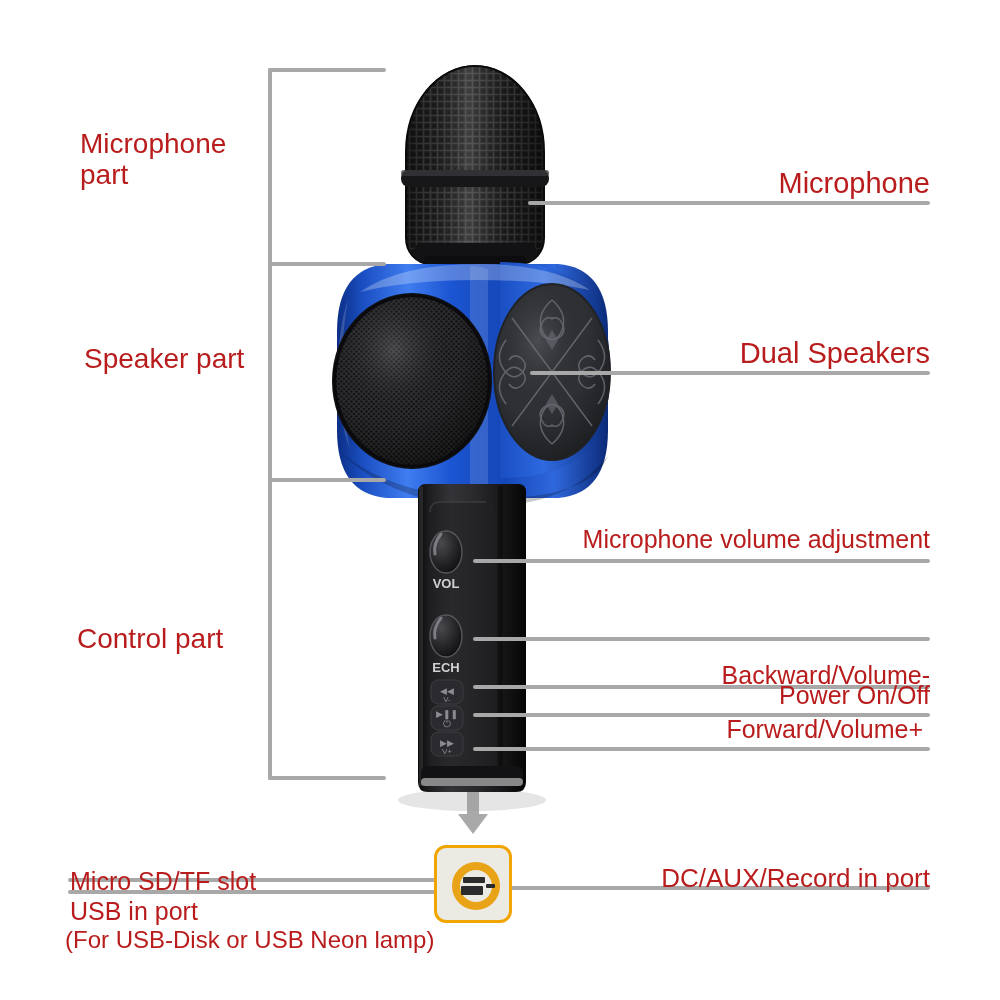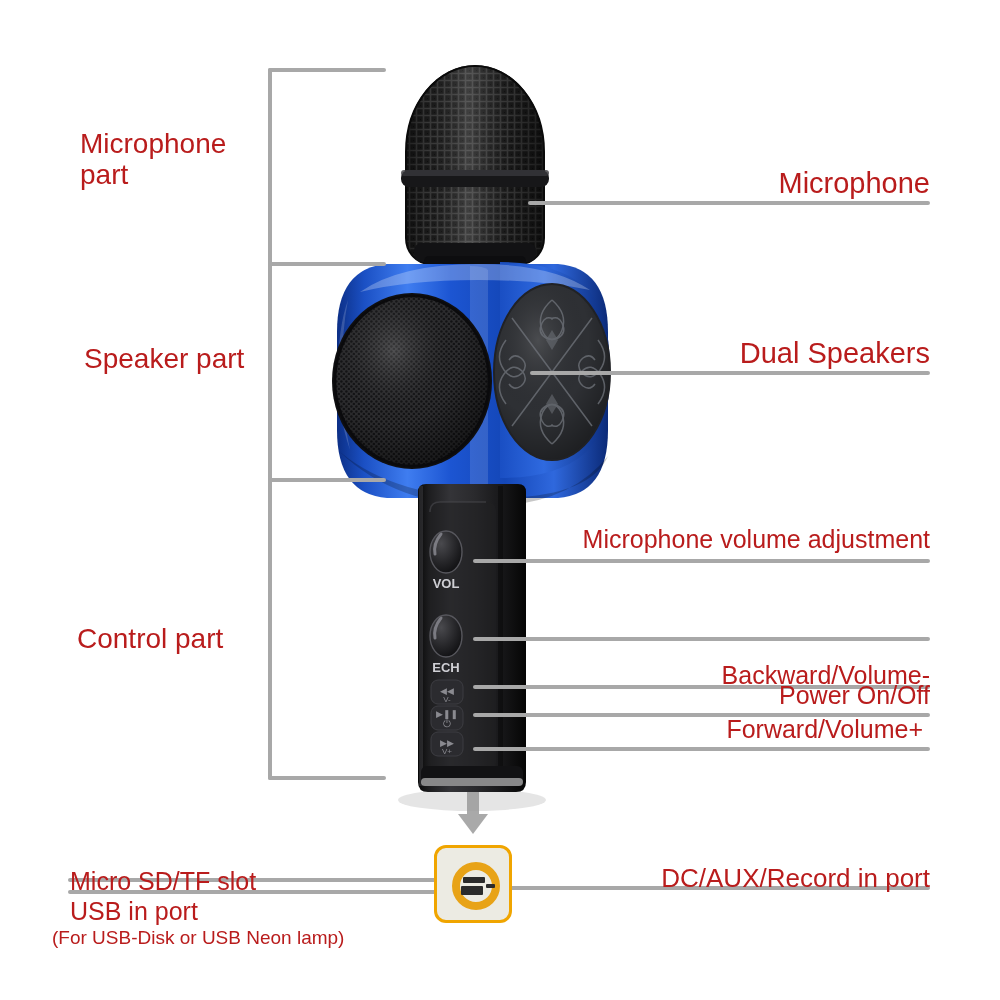--- a/index.html
+++ b/index.html
@@ -311,21 +311,21 @@
   <div class="leader" style="left:68px; top:890px; width:400px;"></div>
 
   <div class="lbl lbl-left" style="left:70px; top:843px; font-size:25px;margin-top:24px;">
     <span>Micro SD/TF slot</span>
   </div>
 
   <div class="lbl lbl-left" style="left:70px; top:897px; font-size:25px;">
     <span>USB in port</span>
   </div>
 
-  <div class="lbl lbl-left" style="left:52px; top:927px; font-size:19px;">
+  <div class="lbl lbl-left" style="left:65px; top:927px; font-size:24px;">
     <span>(For USB-Disk or  USB Neon lamp)</span>
   </div>
 
   <div class="port-box" style="left:434px; top:845px; width:78px; height:78px;">
     <div class="port-ring" style="left:15px; top:14px; width:48px; height:48px;"></div>
     <div class="port-slot-a" style="left:26px; top:29px; width:22px; height:6px;"></div>
     <div class="port-slot-b" style="left:24px; top:38px; width:22px; height:9px;"></div>
     <div class="port-slot-c" style="left:49px; top:36px; width:9px; height:4px;"></div>
   </div>
 

